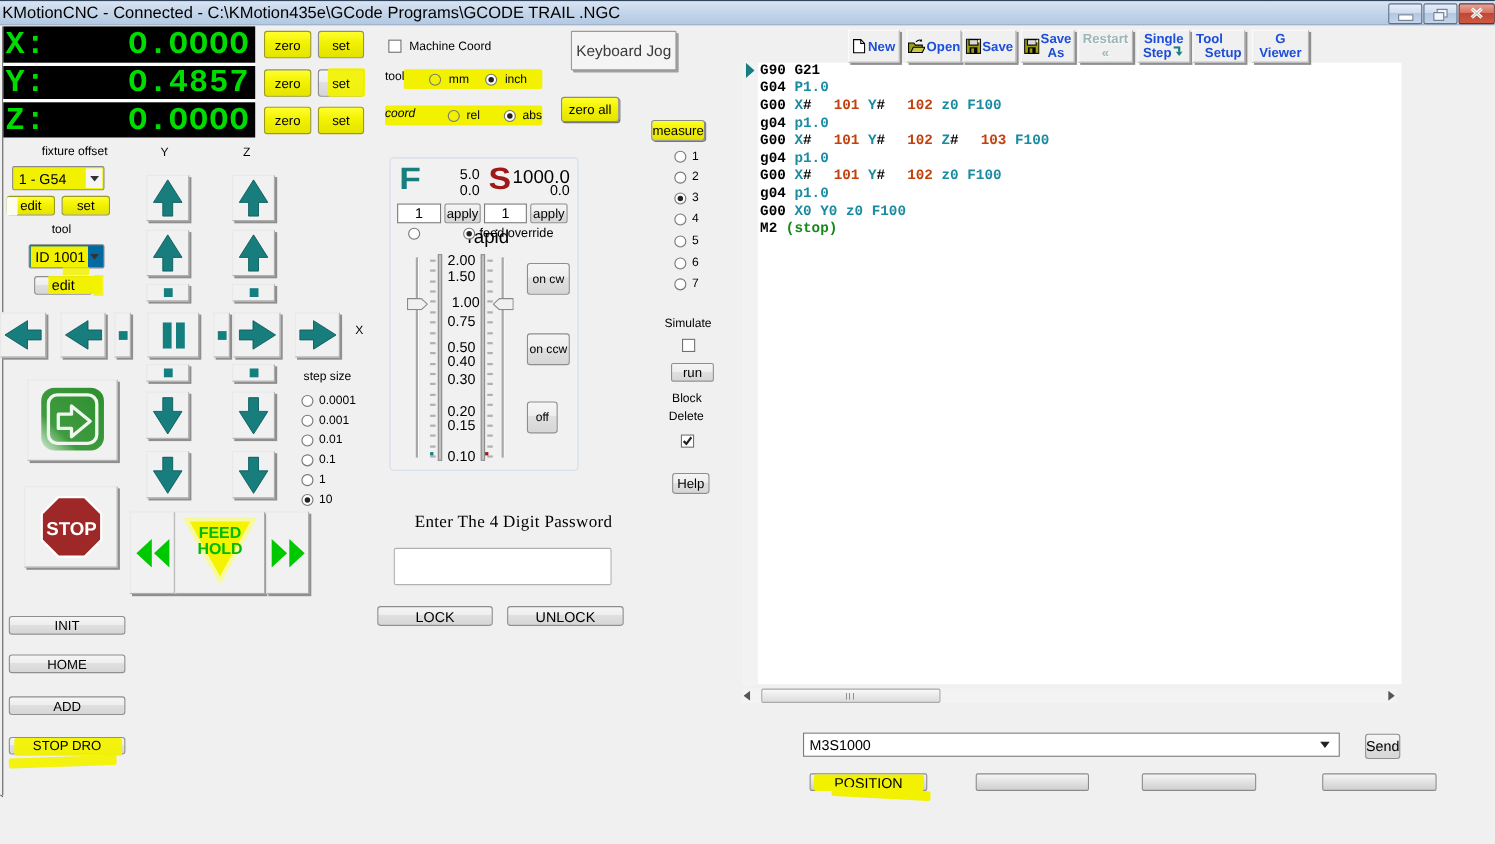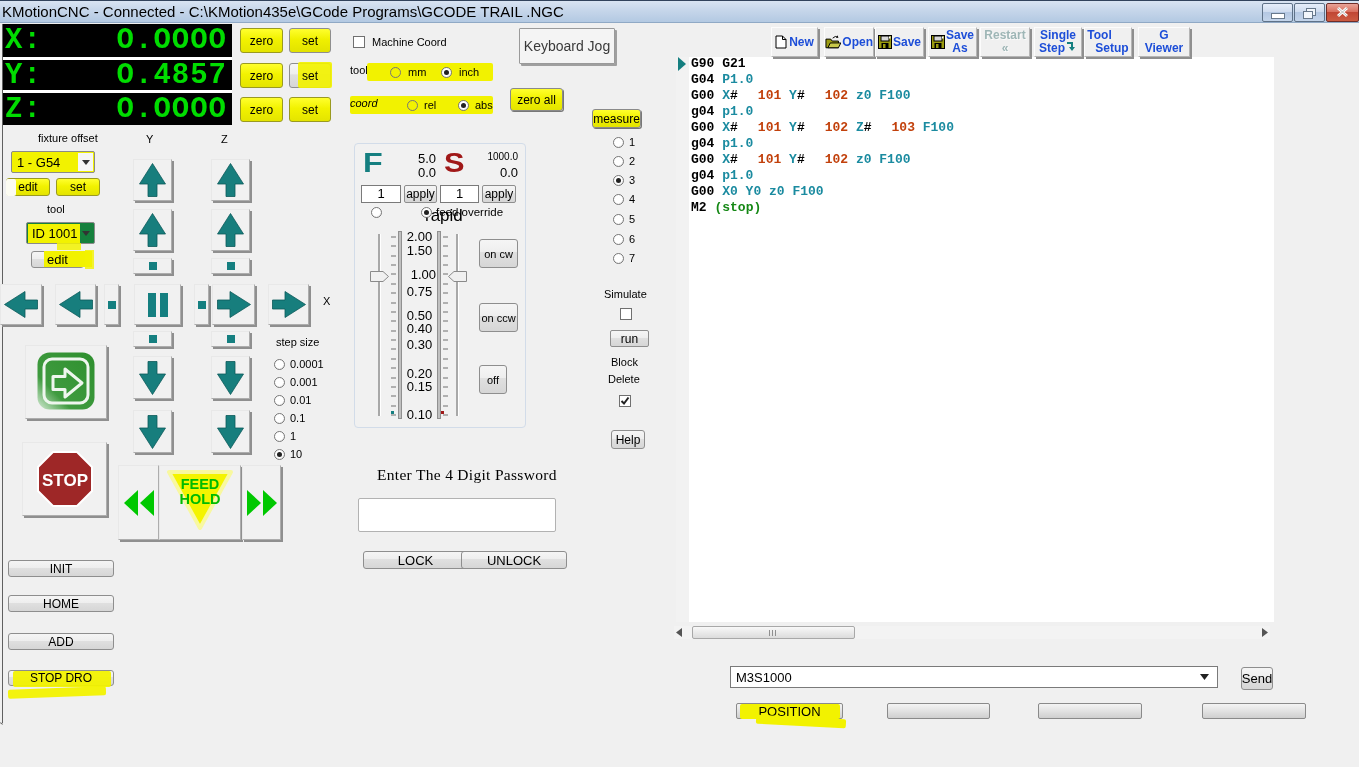--- a/index.html
+++ b/index.html
@@ -99,21 +99,21 @@
     <div class="b" style="right:1px;top:1px;width:15px;height:18px;background:#f6f6f6;"></div>
     <div class="b" style="left:5px;top:3px;font-size:13px;">1 - G54</div>
     <div class="b" style="right:4px;top:8px;width:0;height:0;border-left:4px solid transparent;border-right:4px solid transparent;border-top:5px solid #333;"></div>
   </div>
   <div class="ybtn" style="left:6px;top:178px;width:44px;height:18px;">
         <div class="b" style="left:-1px;top:0px;width:10px;height:17px;background:#fcfcf2;border-radius:2px;"></div>
         <span style="position:relative;">edit</span>
       </div>
   <div class="ybtn" style="left:56px;top:178px;width:44px;height:18px;">set</div>
   <div class="lbl" style="left:47px;top:203px;">tool</div>
-  <div class="b" style="left:26px;top:222px;width:69px;height:22px;border:1px solid #8a8a8a;border-radius:2px;background:#15803d;box-sizing:border-box;">
+  <div class="b" style="left:26px;top:222px;width:69px;height:22px;border:1px solid #8a8a8a;border-radius:2px;background:#0369a1;box-sizing:border-box;">
     <div class="b" style="left:1px;top:1px;width:52px;height:19px;background:#f2f200;"></div>
     <div class="b" style="left:5px;top:3px;font-size:13px;">ID 1001</div>
     <div class="b" style="right:4px;top:8px;width:0;height:0;border-left:4px solid transparent;border-right:4px solid transparent;border-top:5px solid #333;"></div>
     <div class="b" style="left:30px;top:20px;width:24px;height:7px;background:#f2f200;opacity:.85;"></div>
   </div>
   <div class="wbtn" style="left:31px;top:251px;width:53px;height:17px;">
         <div class="b" style="left:12px;top:-1px;width:48px;height:16px;background:#f2f200;"></div>
         <span style="position:relative;">edit</span>
         <div class="b" style="left:53px;top:-2px;width:9px;height:19px;background:#f2f200;opacity:.8;"></div>
       </div>
@@ -267,21 +267,21 @@
         </svg>
       </div>
 </div>
 
 <div id="fspanel">
   <div class="b" style="left:354px;top:143px;width:172px;height:285px;border:1px solid #d2dce9;border-radius:4px;background:#f1f1f1;box-sizing:border-box;"></div>
   <div class="b" style="left:363px;top:147px;font-family:'Liberation Sans',sans-serif;font-weight:bold;font-size:28px;color:#157f80;transform:scale(1.15,1);transform-origin:left top;">F</div>
   <div class="b" style="left:400px;top:151px;width:36px;font-size:13px;text-align:right;">5.0</div>
   <div class="b" style="left:400px;top:165px;width:36px;font-size:13px;text-align:right;">0.0</div>
   <div class="b" style="left:444px;top:147px;font-family:'Liberation Sans',sans-serif;font-weight:bold;font-size:28px;color:#a01818;transform:scale(1.1,1);transform-origin:left top;">S</div>
-  <div class="b" style="left:466px;top:151px;width:52px;font-size:10px;text-align:right;">1000.0</div>
+  <div class="b" style="left:466px;top:151px;width:52px;font-size:17px;text-align:right;">1000.0</div>
   <div class="b" style="left:466px;top:165px;width:52px;font-size:13px;text-align:right;">0.0</div>
   <div class="b" style="left:361px;top:185px;width:40px;height:18px;background:#fff;border:1px solid #7a7a7a;box-sizing:border-box;font-size:13px;text-align:center;line-height:16px;">1</div>
   <div class="wbtn" style="left:404px;top:185px;width:33px;height:18px;border-radius:2px;font-size:12px;">apply</div>
   <div class="b" style="left:440px;top:185px;width:39px;height:18px;background:#fff;border:1px solid #7a7a7a;box-sizing:border-box;font-size:13px;text-align:center;line-height:16px;">1</div>
   <div class="wbtn" style="left:482px;top:185px;width:34px;height:18px;border-radius:2px;font-size:12px;">apply</div>
   <div class="radio" style="left:371px;top:207px;"></div>
       <div class="lbl" style="left:387px;top:206px;font-size:17px;margin-left:38px;">rapid</div>
   <div class="radio sel" style="left:421px;top:207px;"></div>
       <div class="lbl" style="left:436px;top:206px;font-size:11.5px;">feed override</div>
 
@@ -384,21 +384,21 @@
         <svg width="10" height="10" viewBox="0 0 10 10" style="margin:0">
           <path d="M1.5 5 L 4 7.5 L 8.5 1.5" fill="none" stroke="#222" stroke-width="2"></path>
         </svg>
       </div>
   <div class="wbtn" style="left:611px;top:430px;width:34px;height:19px;font-size:12px;">Help</div>
 </div>
 
 <div id="password">
   <div class="b" style="left:377px;top:466px;font-family:'Liberation Serif',serif;font-size:15.5px;letter-spacing:0.3px;">Enter The 4 Digit Password</div>
   <div class="b" style="left:358px;top:498px;width:198px;height:34px;background:#fff;border:1px solid #b2b2b2;border-radius:2px;box-sizing:border-box;"></div>
-  <div class="wbtn" style="left:343px;top:551px;width:105px;height:18px;margin-left:20px;">LOCK</div>
+  <div class="wbtn" style="left:343px;top:551px;width:105px;height:18px;">LOCK</div>
   <div class="wbtn" style="left:461px;top:551px;width:106px;height:18px;">UNLOCK</div>
 </div>
 
 <div id="leftbtns">
   <div class="wbtn" style="left:8px;top:560px;width:106px;height:17px;font-size:12px;">INIT</div>
   <div class="wbtn" style="left:8px;top:595px;width:106px;height:17px;font-size:12px;">HOME</div>
   <div class="wbtn" style="left:8px;top:633px;width:106px;height:17px;font-size:12px;">ADD</div>
   <div class="wbtn" style="left:8px;top:670px;width:106px;height:16px;font-size:12px;">
         <div class="b" style="left:4px;top:0px;width:98px;height:16px;background:#f2f200;opacity:.95;border-radius:2px;"></div>
         <span style="position:relative;">STOP DRO</span>

